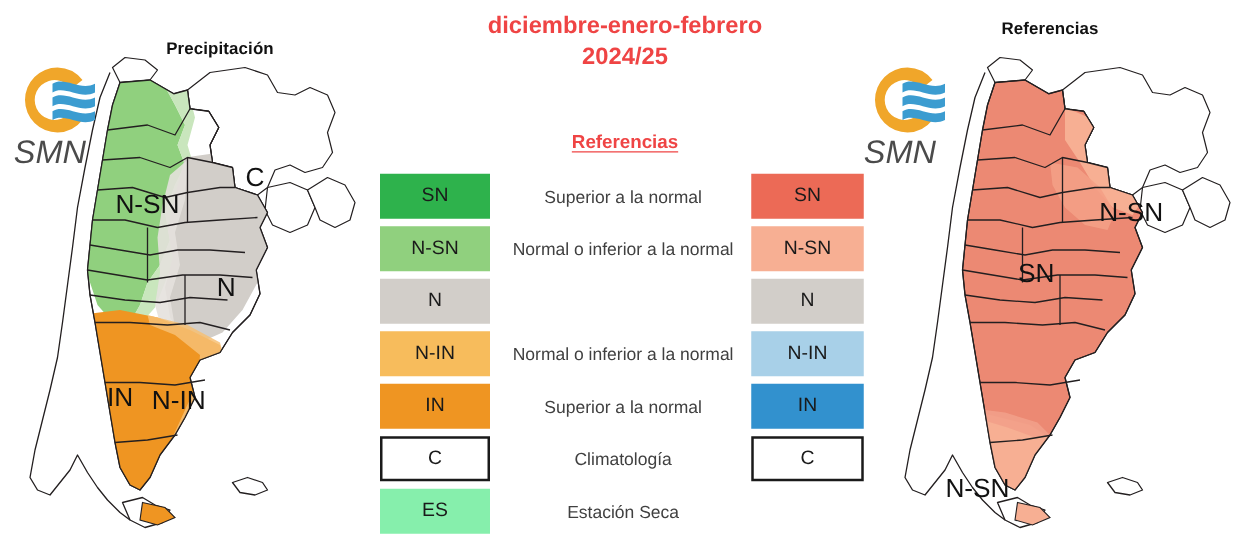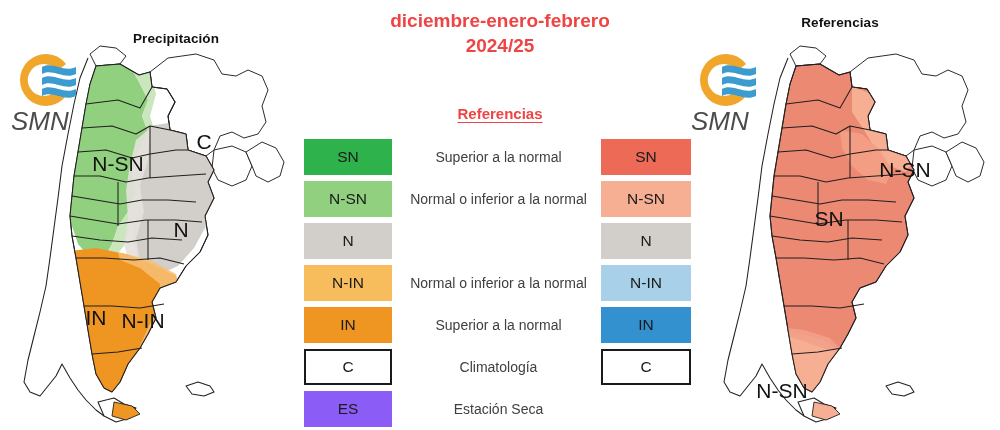--- a/index.html
+++ b/index.html
@@ -248,21 +248,21 @@
       <div class="swatch right" style="background: rgb(50, 145, 206);">IN</div>
     </div>
 
     <div class="legend-row">
       <div class="swatch left outline">C</div>
       <div class="legend-label">Climatología</div>
       <div class="swatch right outline">C</div>
     </div>
 
     <div class="legend-row">
-      <div class="swatch left" style="background: #8b5cf6;">ES</div>
+      <div class="swatch left" style="background: #86efac;">ES</div>
       <div class="legend-label">Estación Seca</div>
 
     </div>
 
   </div>
 
   <div class="panel-title" id="title-temp">Referencias</div>
 
   <div class="map-wrap" id="map-temp">
     <svg viewBox="0 0 300 400" xmlns="http://www.w3.org/2000/svg">

